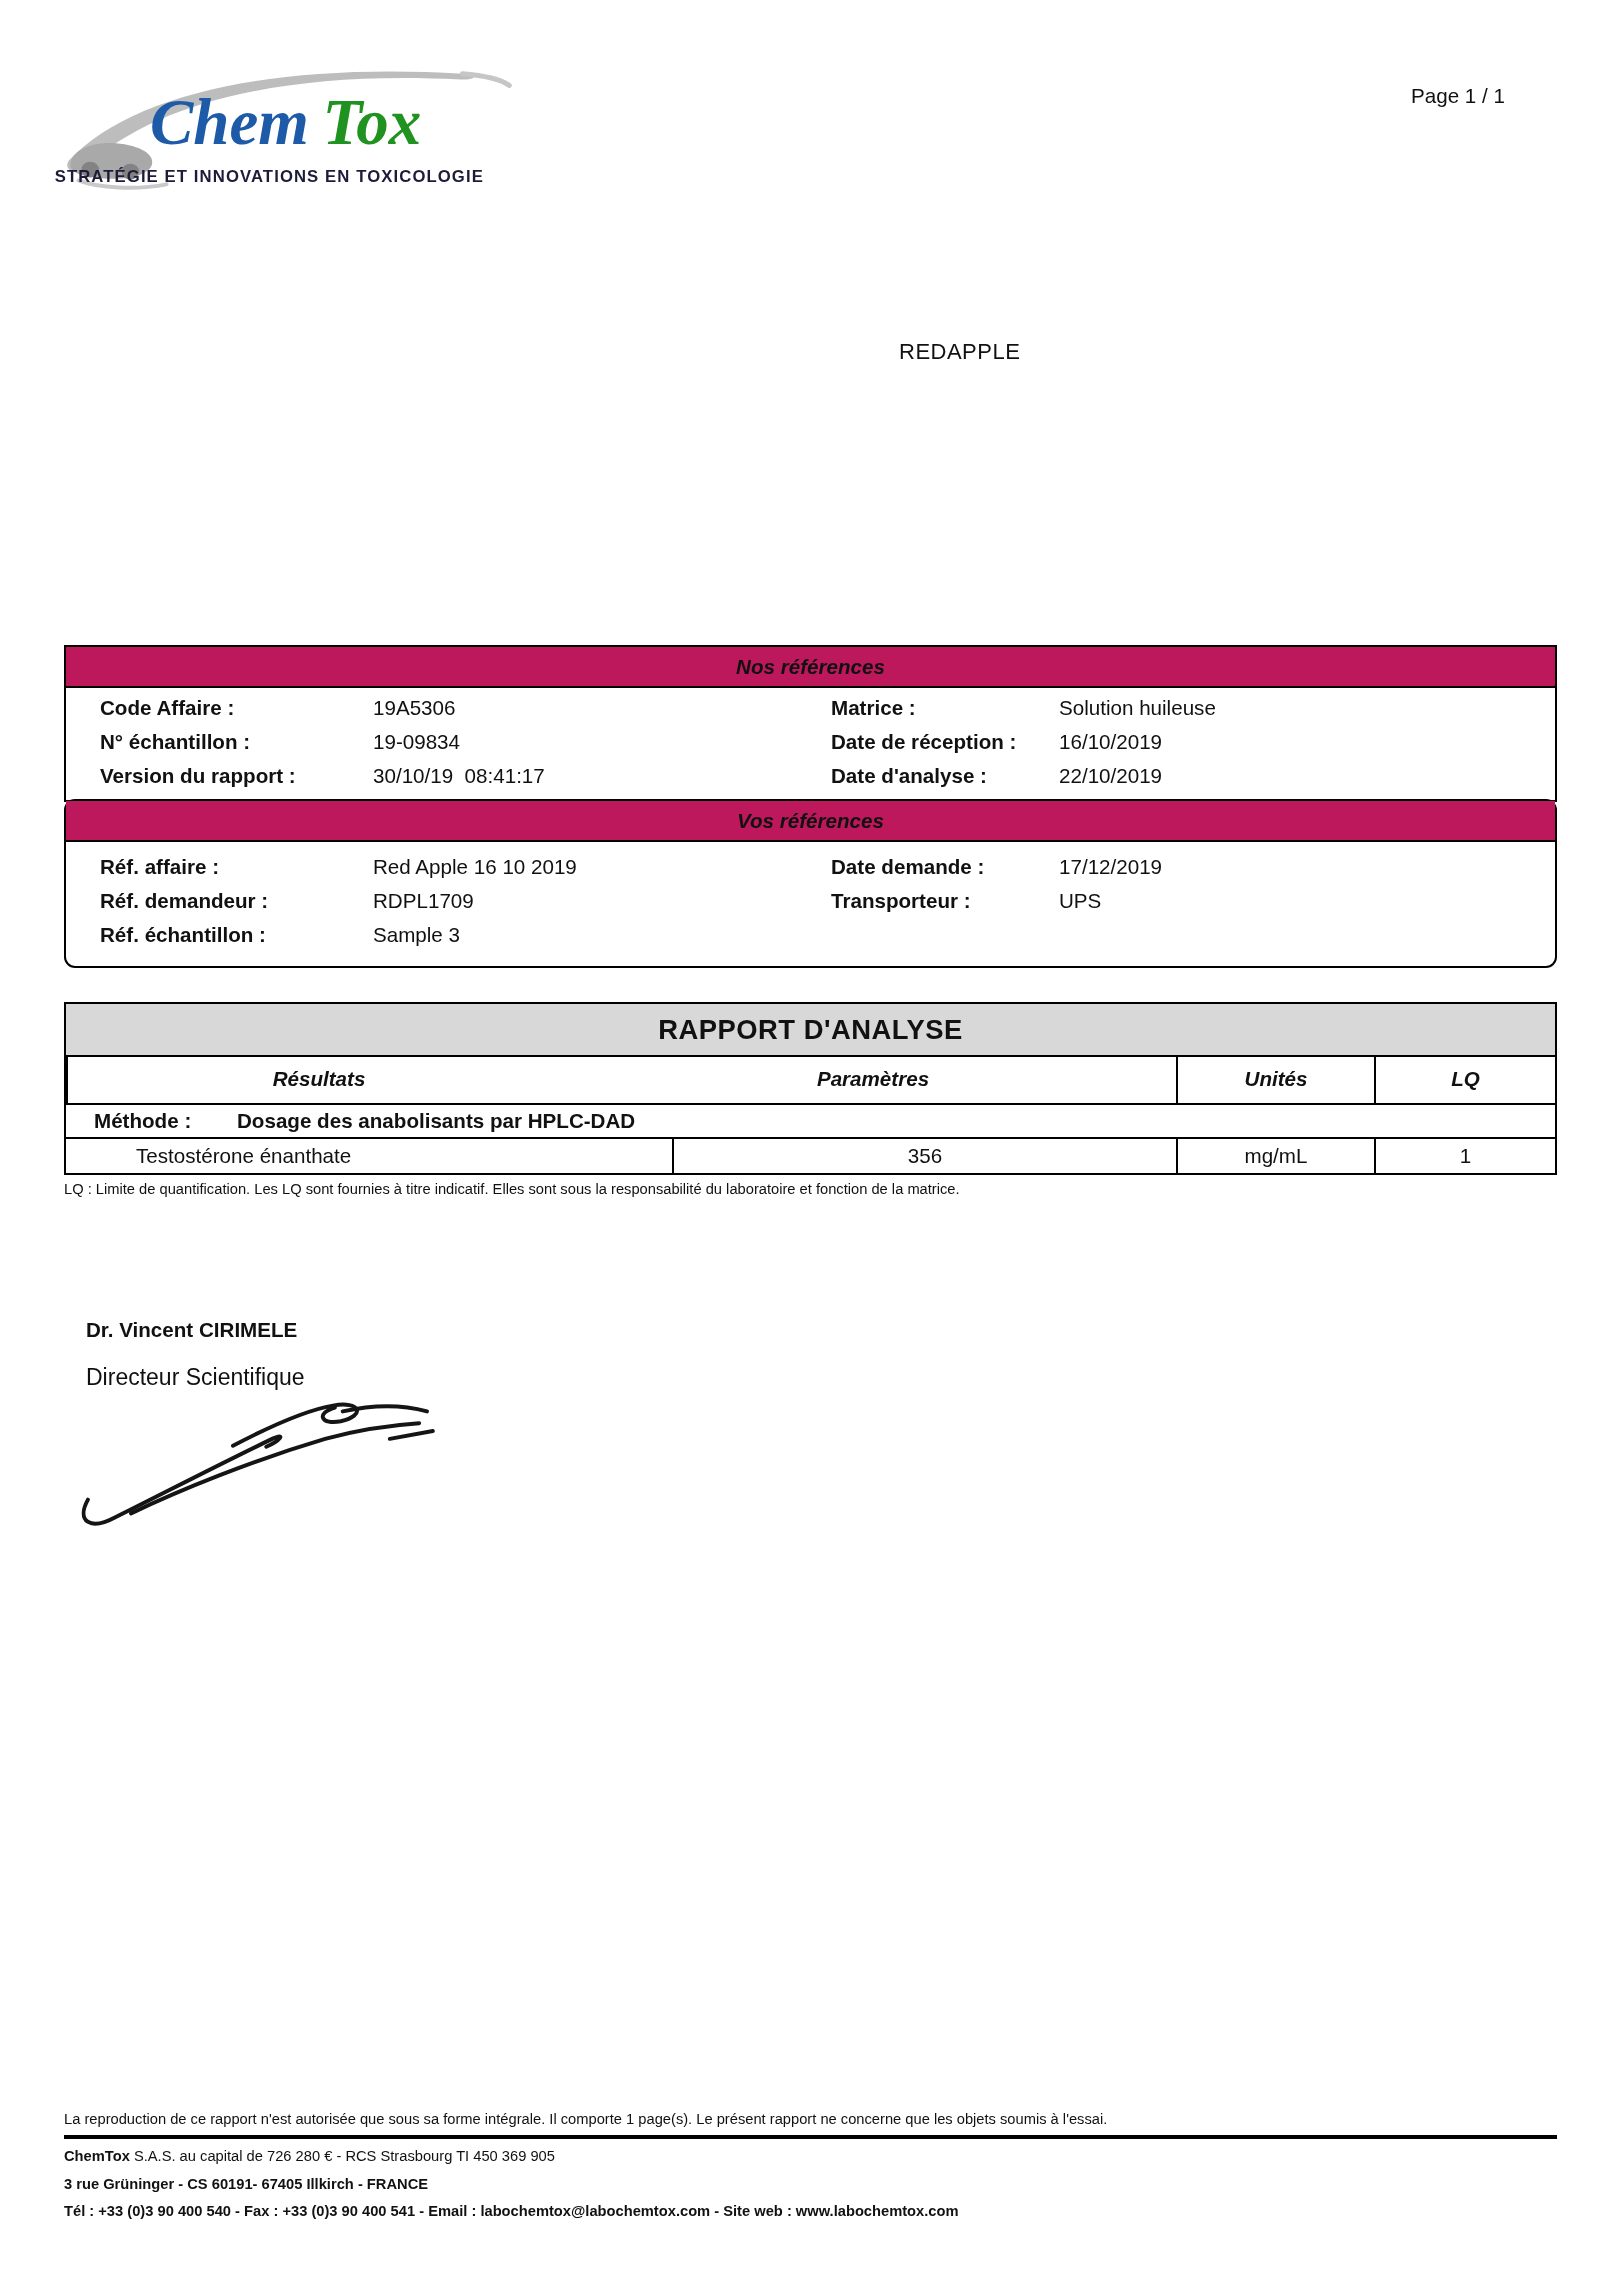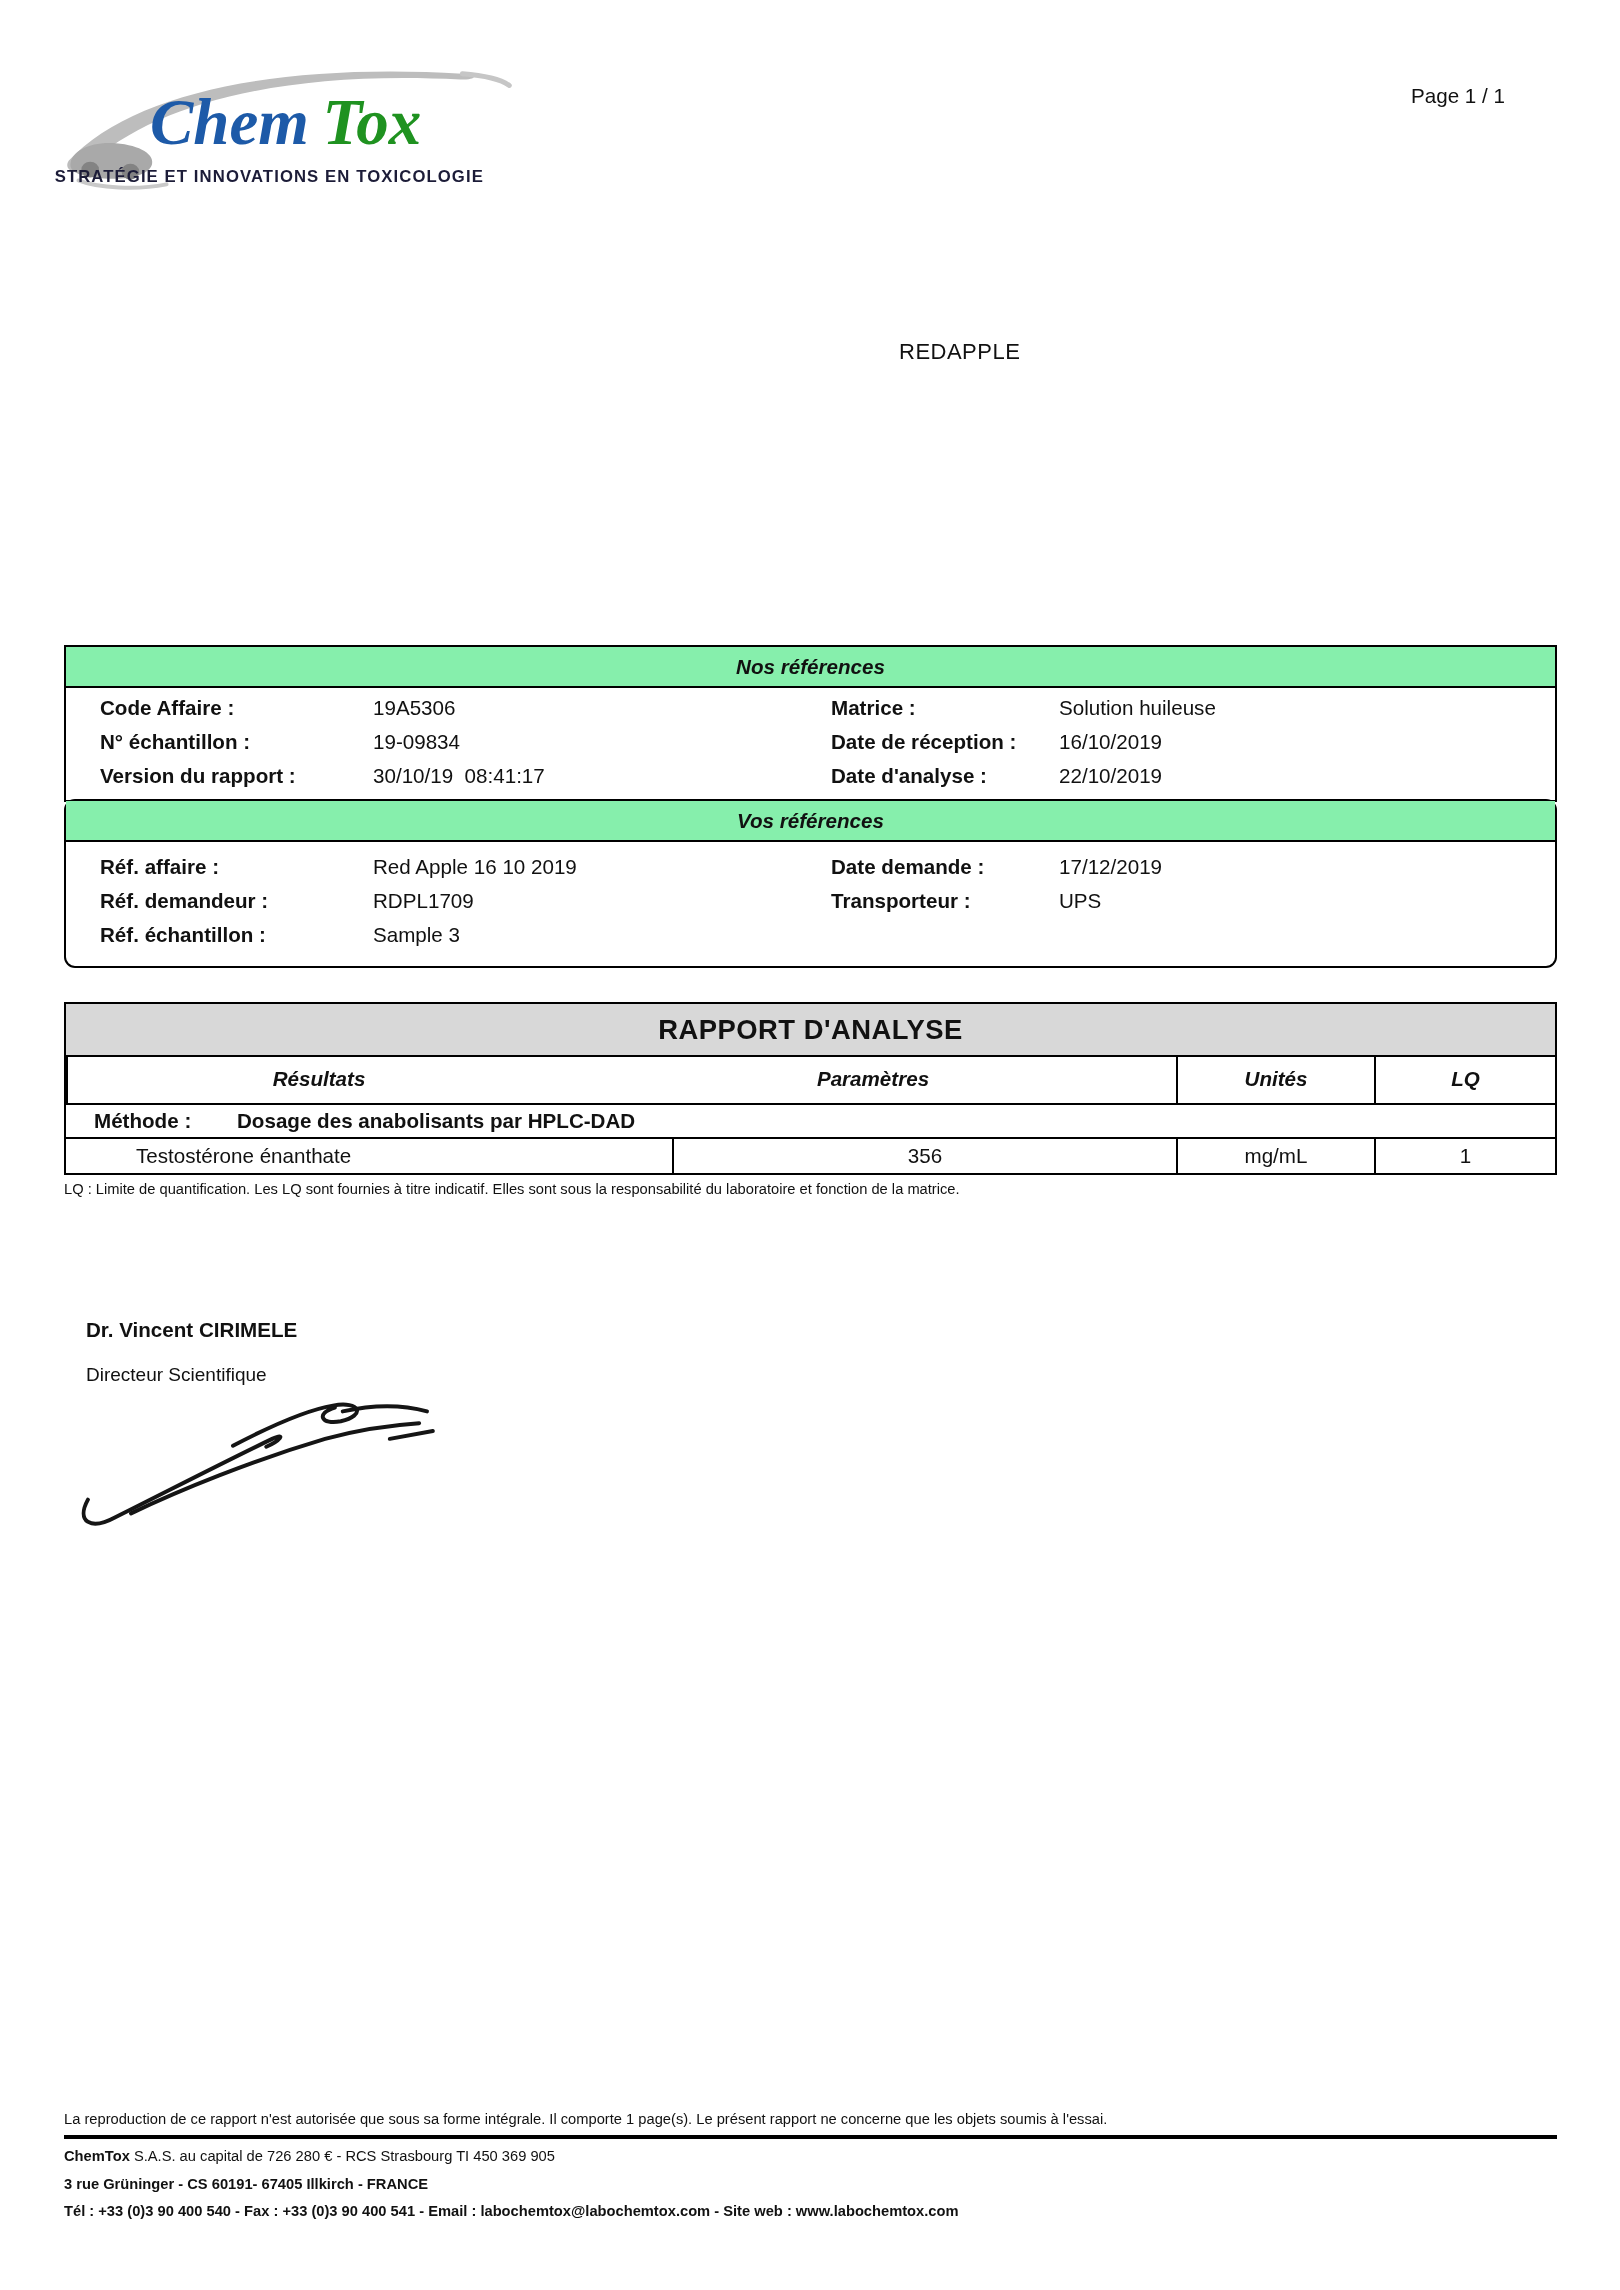--- a/index.html
+++ b/index.html
@@ -30,21 +30,21 @@
   
   .page-number{position:absolute;left:1411px;top:84px;font-size:20.6px;}
   
   .client-name{position:absolute;left:899px;top:339px;font-size:22px;letter-spacing:0.5px;}
   
   .ref-table{
     position:absolute;left:64px;width:1493px;
     border:2px solid #000;box-sizing:border-box;background:#fff;
   }
   .ref-header{
-    height:39px;line-height:39px;background:#86efac;
+    height:39px;line-height:39px;background:#be185d;
     border-bottom:2px solid #000;
     text-align:center;font-size:20.6px;font-weight:bold;font-style:italic;
   }
   .ref-body{position:relative;}
   .ref-row{position:relative;height:34px;line-height:34px;font-size:20.6px;}
   .ref-row span{position:absolute;white-space:pre;}
   .ref-row .l1{left:34px;font-weight:bold;}
   .ref-row .v1{left:307px;}
   .ref-row .l2{left:765px;font-weight:bold;}
   .ref-row .v2{left:993px;}
@@ -76,21 +76,21 @@
     font-size:20.6px;font-weight:bold;white-space:nowrap;
   }
   .an-method .m-label{margin-left:28px;}
   .an-method .m-value{position:absolute;left:171px;}
   .an-data{display:flex;height:34px;}
   .an-data .cell{line-height:34px;text-align:center;font-size:20.6px;}
   .an-data .col-param{text-align:left;padding-left:70px;}
   .lq-note{position:absolute;left:64px;top:1181px;font-size:14.7px;color:#111;}
   
   .sig-name{position:absolute;left:86px;top:1318px;font-size:20.6px;font-weight:bold;}
-  .sig-role{position:absolute;left:86px;top:1364px;font-size:19px;}
+  .sig-role{position:absolute;left:86px;top:1364px;font-size:23px;}
   .sig-scrawl{position:absolute;left:74px;top:1384px;}
   
   .footer-note{position:absolute;left:64px;top:2111px;font-size:14.7px;}
   .footer-rule{position:absolute;left:64px;top:2135px;width:1493px;height:3.9px;background:#000;}
   .footer-company{position:absolute;left:64px;top:2148px;font-size:14.7px;}
   .footer-company b{font-weight:bold;}
   .footer-address{position:absolute;left:64px;top:2176px;font-size:14.7px;font-weight:bold;}
   .footer-contact{position:absolute;left:64px;top:2203px;font-size:14.7px;font-weight:bold;}
 </style>
 </head>

